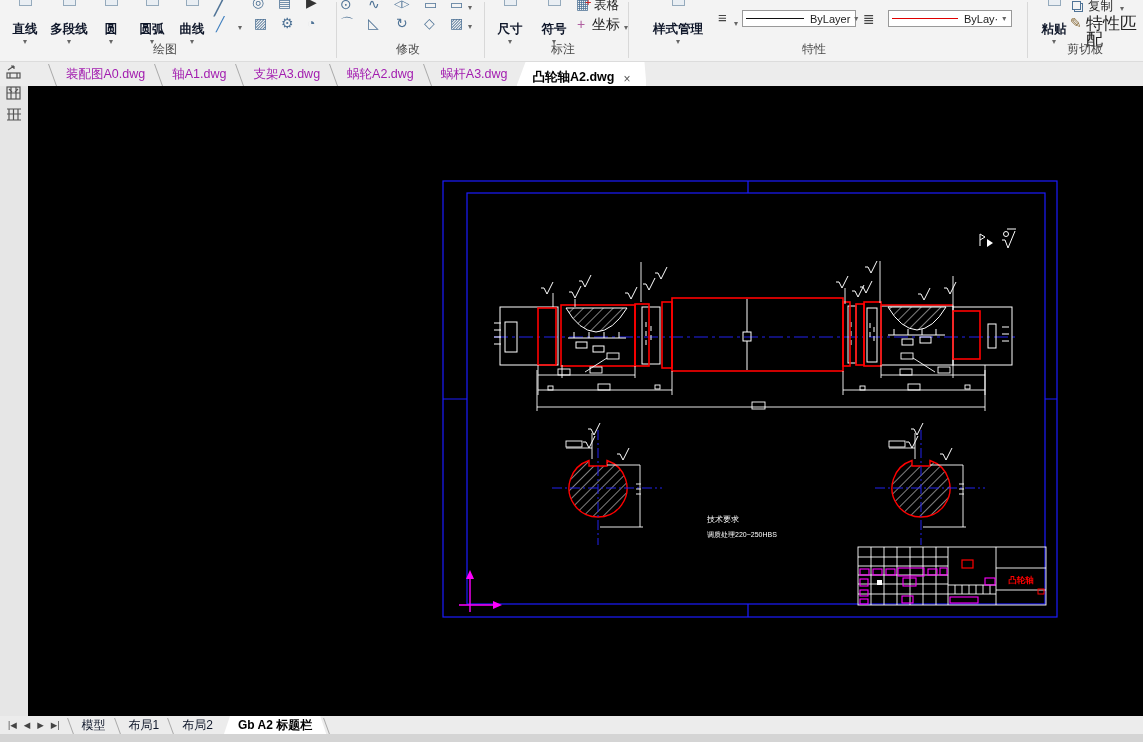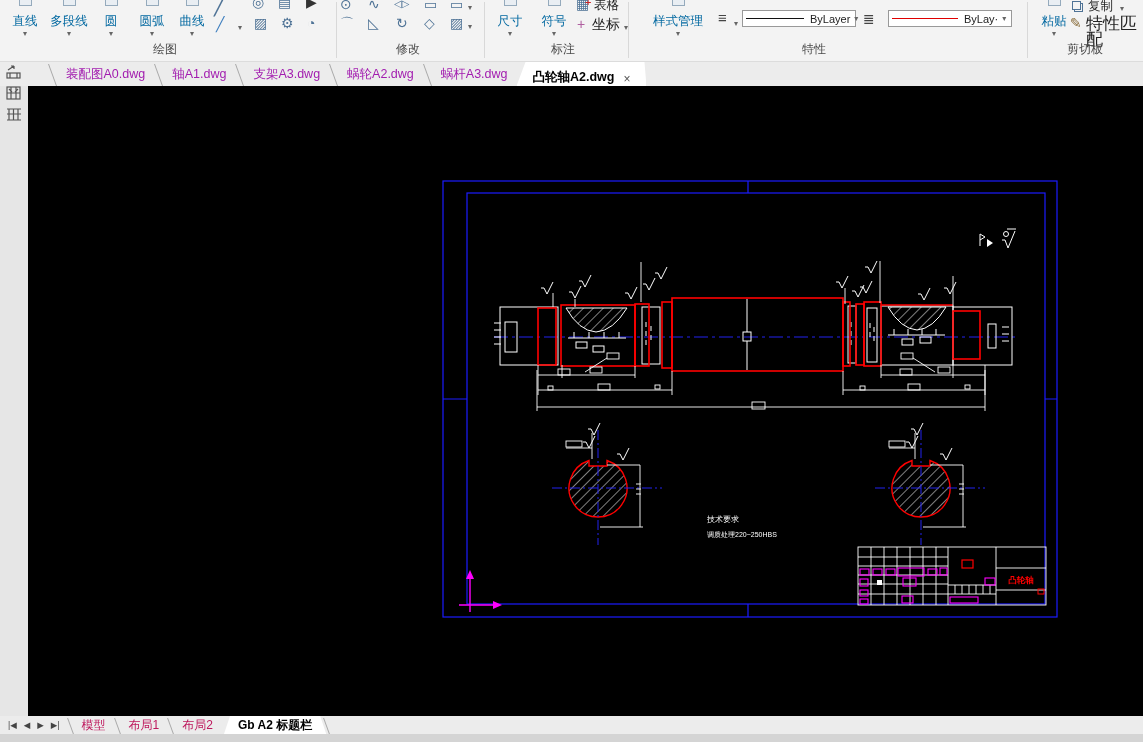--- a/index.html
+++ b/index.html
@@ -7,21 +7,21 @@
     font-family:"Liberation Sans","DejaVu Sans",sans-serif; }
   #app { position:relative; width:1143px; height:742px; }
 
   
   .ribbon { position:absolute; left:0; top:0; width:1143px; height:62px;
     background:#f3f3f3; border-bottom:1px solid #dcdcdc; overflow:hidden; }
   .vsep { position:absolute; top:2px; width:1px; height:56px; background:#d8d8d8; }
   .plabel { position:absolute; bottom:3px; font-size:12px; color:#4a4a4a; text-align:center; }
   .btool { position:absolute; top:0; display:flex; flex-direction:column; align-items:center; cursor:default; }
   .frag { width:13px; height:6px; border:1px solid #95aabc; border-top:none; background:#e9eef3; }
-  .btool .lbl { font-size:12.5px; color:#0369a1; line-height:14px; margin-top:8px; white-space:nowrap; }
+  .btool .lbl { font-size:12.5px; color:#0f172a; line-height:14px; margin-top:16px; white-space:nowrap;font-weight:bold; }
   .drop { font-size:8px; color:#666; line-height:8px; margin-top:2px; }
   .ric { position:absolute; font-size:14px; color:#4f7396; line-height:16px; cursor:default; }
   .combo { position:absolute; height:17px; background:#fff; border:1px solid #999;
     display:flex; align-items:center; padding:0 3px; }
   .combo .sample { height:1px; flex:0 0 auto; }
   .combo .cval { font-size:11px; color:#222; margin-left:6px; white-space:nowrap; }
   .combo .drop { margin:0 0 0 4px; }
   .copyicon { position:absolute; width:9px; height:9px; border:1px solid #4f7396;
     box-shadow:2px 2px 0 -1px #f3f3f3, 2px 2px 0 0 #4f7396; }
 
@@ -38,21 +38,21 @@
   .canvas { position:absolute; left:0; top:86px; width:1143px; height:630px; background:#000; }
   .leftstrip { position:absolute; left:0; top:86px; width:28px; height:630px; background:#e6e6e6; }
   .stripicons { position:absolute; left:5px; top:64px; width:18px; z-index:6; display:flex;
     flex-direction:column; gap:5px; }
   .stripicons svg { display:block; }
 
   
   .layoutbar { position:absolute; left:0; top:716px; width:1143px; height:18px;
     background:#ececec; display:flex; align-items:stretch; font-size:12px; }
   .nav { display:flex; align-items:center; gap:7px; padding:0 10px 0 8px; color:#444; font-size:8.5px; }
-  .ltab { display:flex; align-items:center; padding:0 11px; color:#be185d; white-space:nowrap; }
+  .ltab { display:flex; align-items:center; padding:0 11px; color:#0f172a; white-space:nowrap; }
   .ltab.active { background:#fff; font-weight:bold; color:#000;
     clip-path:polygon(6px 0, calc(100% - 6px) 0, 100% 100%, 0 100%); padding:0 14px; }
   .statusbar { position:absolute; left:0; top:734px; width:1143px; height:8px; background:#d4d4d4; }
 
   svg.draw { position:absolute; left:28px; top:86px; }
   text { font-family:"Liberation Sans","DejaVu Sans",sans-serif; }
 </style>
 </head>
 <body>
 

